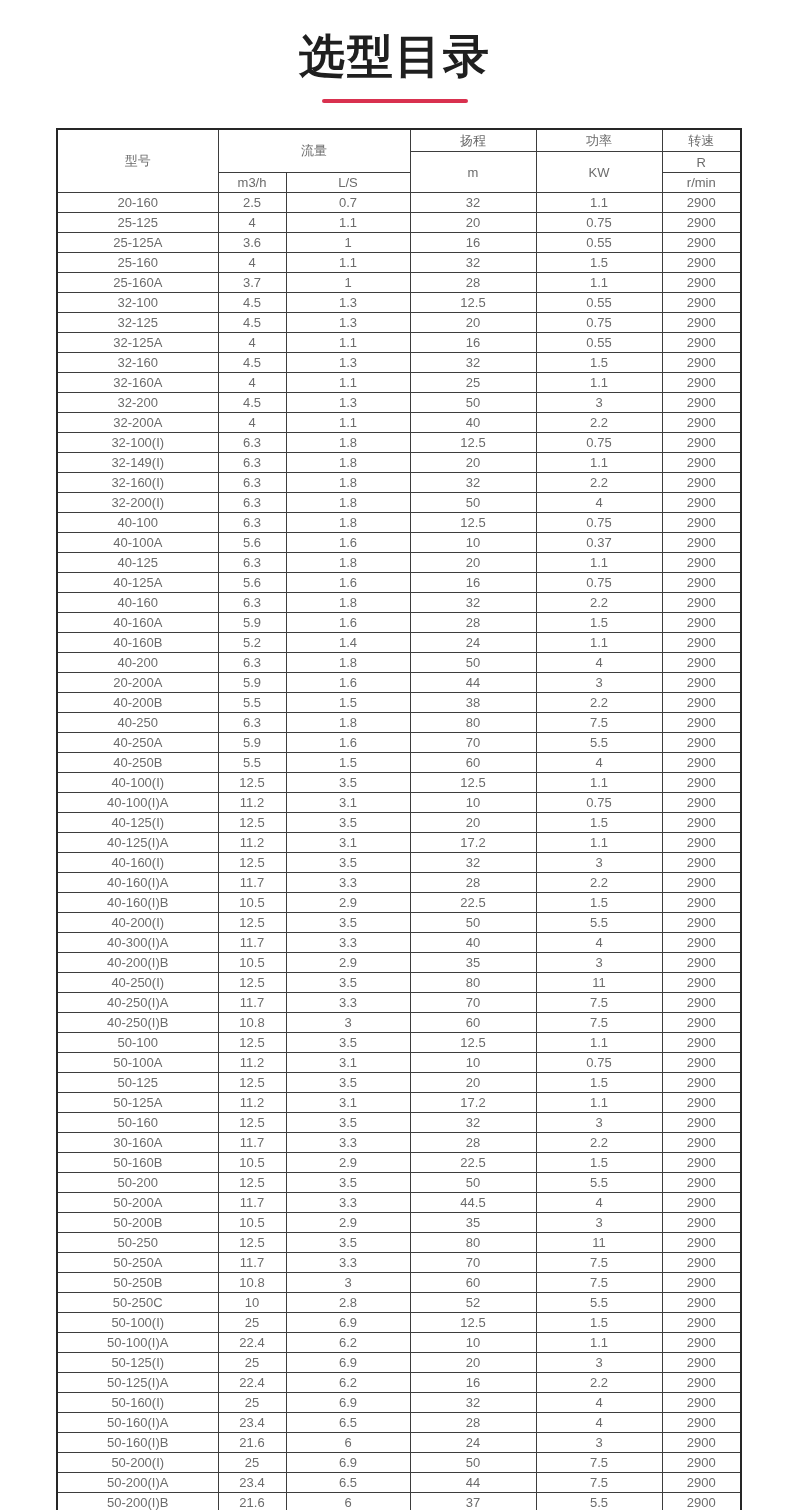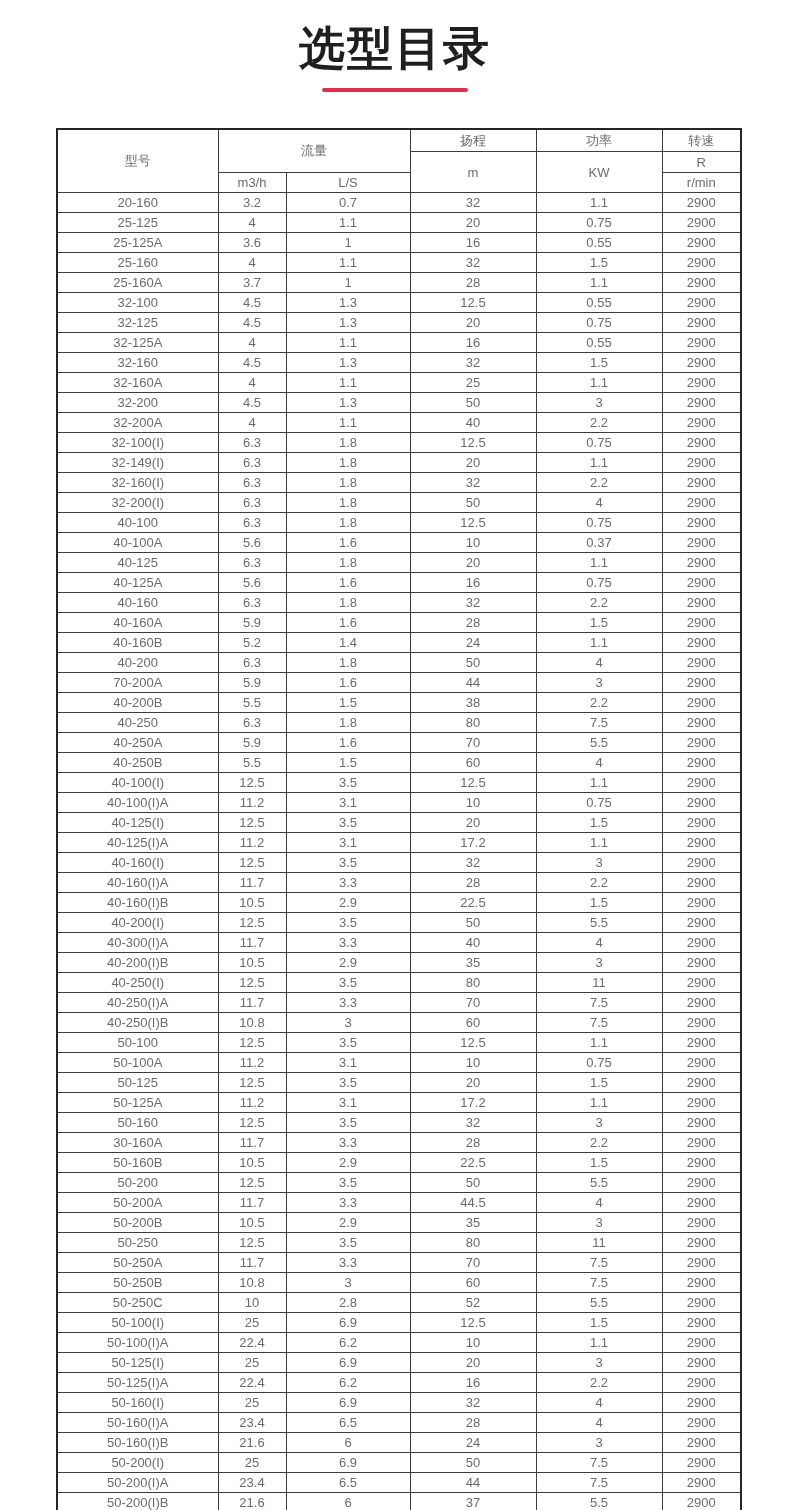--- a/index.html
+++ b/index.html
@@ -9,21 +9,21 @@
     font-family: "Liberation Sans", "DejaVu Sans", sans-serif;
   }
   .page {
     width: 790px;
     height: 1510px;
     background: #ffffff;
     overflow: hidden;
     position: relative;
   }
   .page-title {
-    margin: 8px;
+    margin: 16px;
     padding-top: 13px;
     text-align: center;
     font-size: 46px;
     line-height: 54px;
     font-weight: bold;
     color: #1f1f1f;
     letter-spacing: 2px;
   }
   .title-divider {
     width: 146px;
@@ -94,21 +94,21 @@
         </tr>
         <tr class="hrow-3">
           <th>m3/h</th>
           <th>L/S</th>
           <th>r/min</th>
         </tr>
       </thead>
       <tbody>
           <tr>
             <td>20-160</td>
-            <td>3.2</td>
+            <td>2.5</td>
             <td>0.7</td>
             <td>32</td>
             <td>1.1</td>
             <td>2900</td>
           </tr>
           <tr>
             <td>25-125</td>
             <td>4</td>
             <td>1.1</td>
             <td>20</td>
@@ -285,21 +285,21 @@
           </tr>
           <tr>
             <td>40-200</td>
             <td>6.3</td>
             <td>1.8</td>
             <td>50</td>
             <td>4</td>
             <td>2900</td>
           </tr>
           <tr>
-            <td>70-200A</td>
+            <td>20-200A</td>
             <td>5.9</td>
             <td>1.6</td>
             <td>44</td>
             <td>3</td>
             <td>2900</td>
           </tr>
           <tr>
             <td>40-200B</td>
             <td>5.5</td>
             <td>1.5</td>

